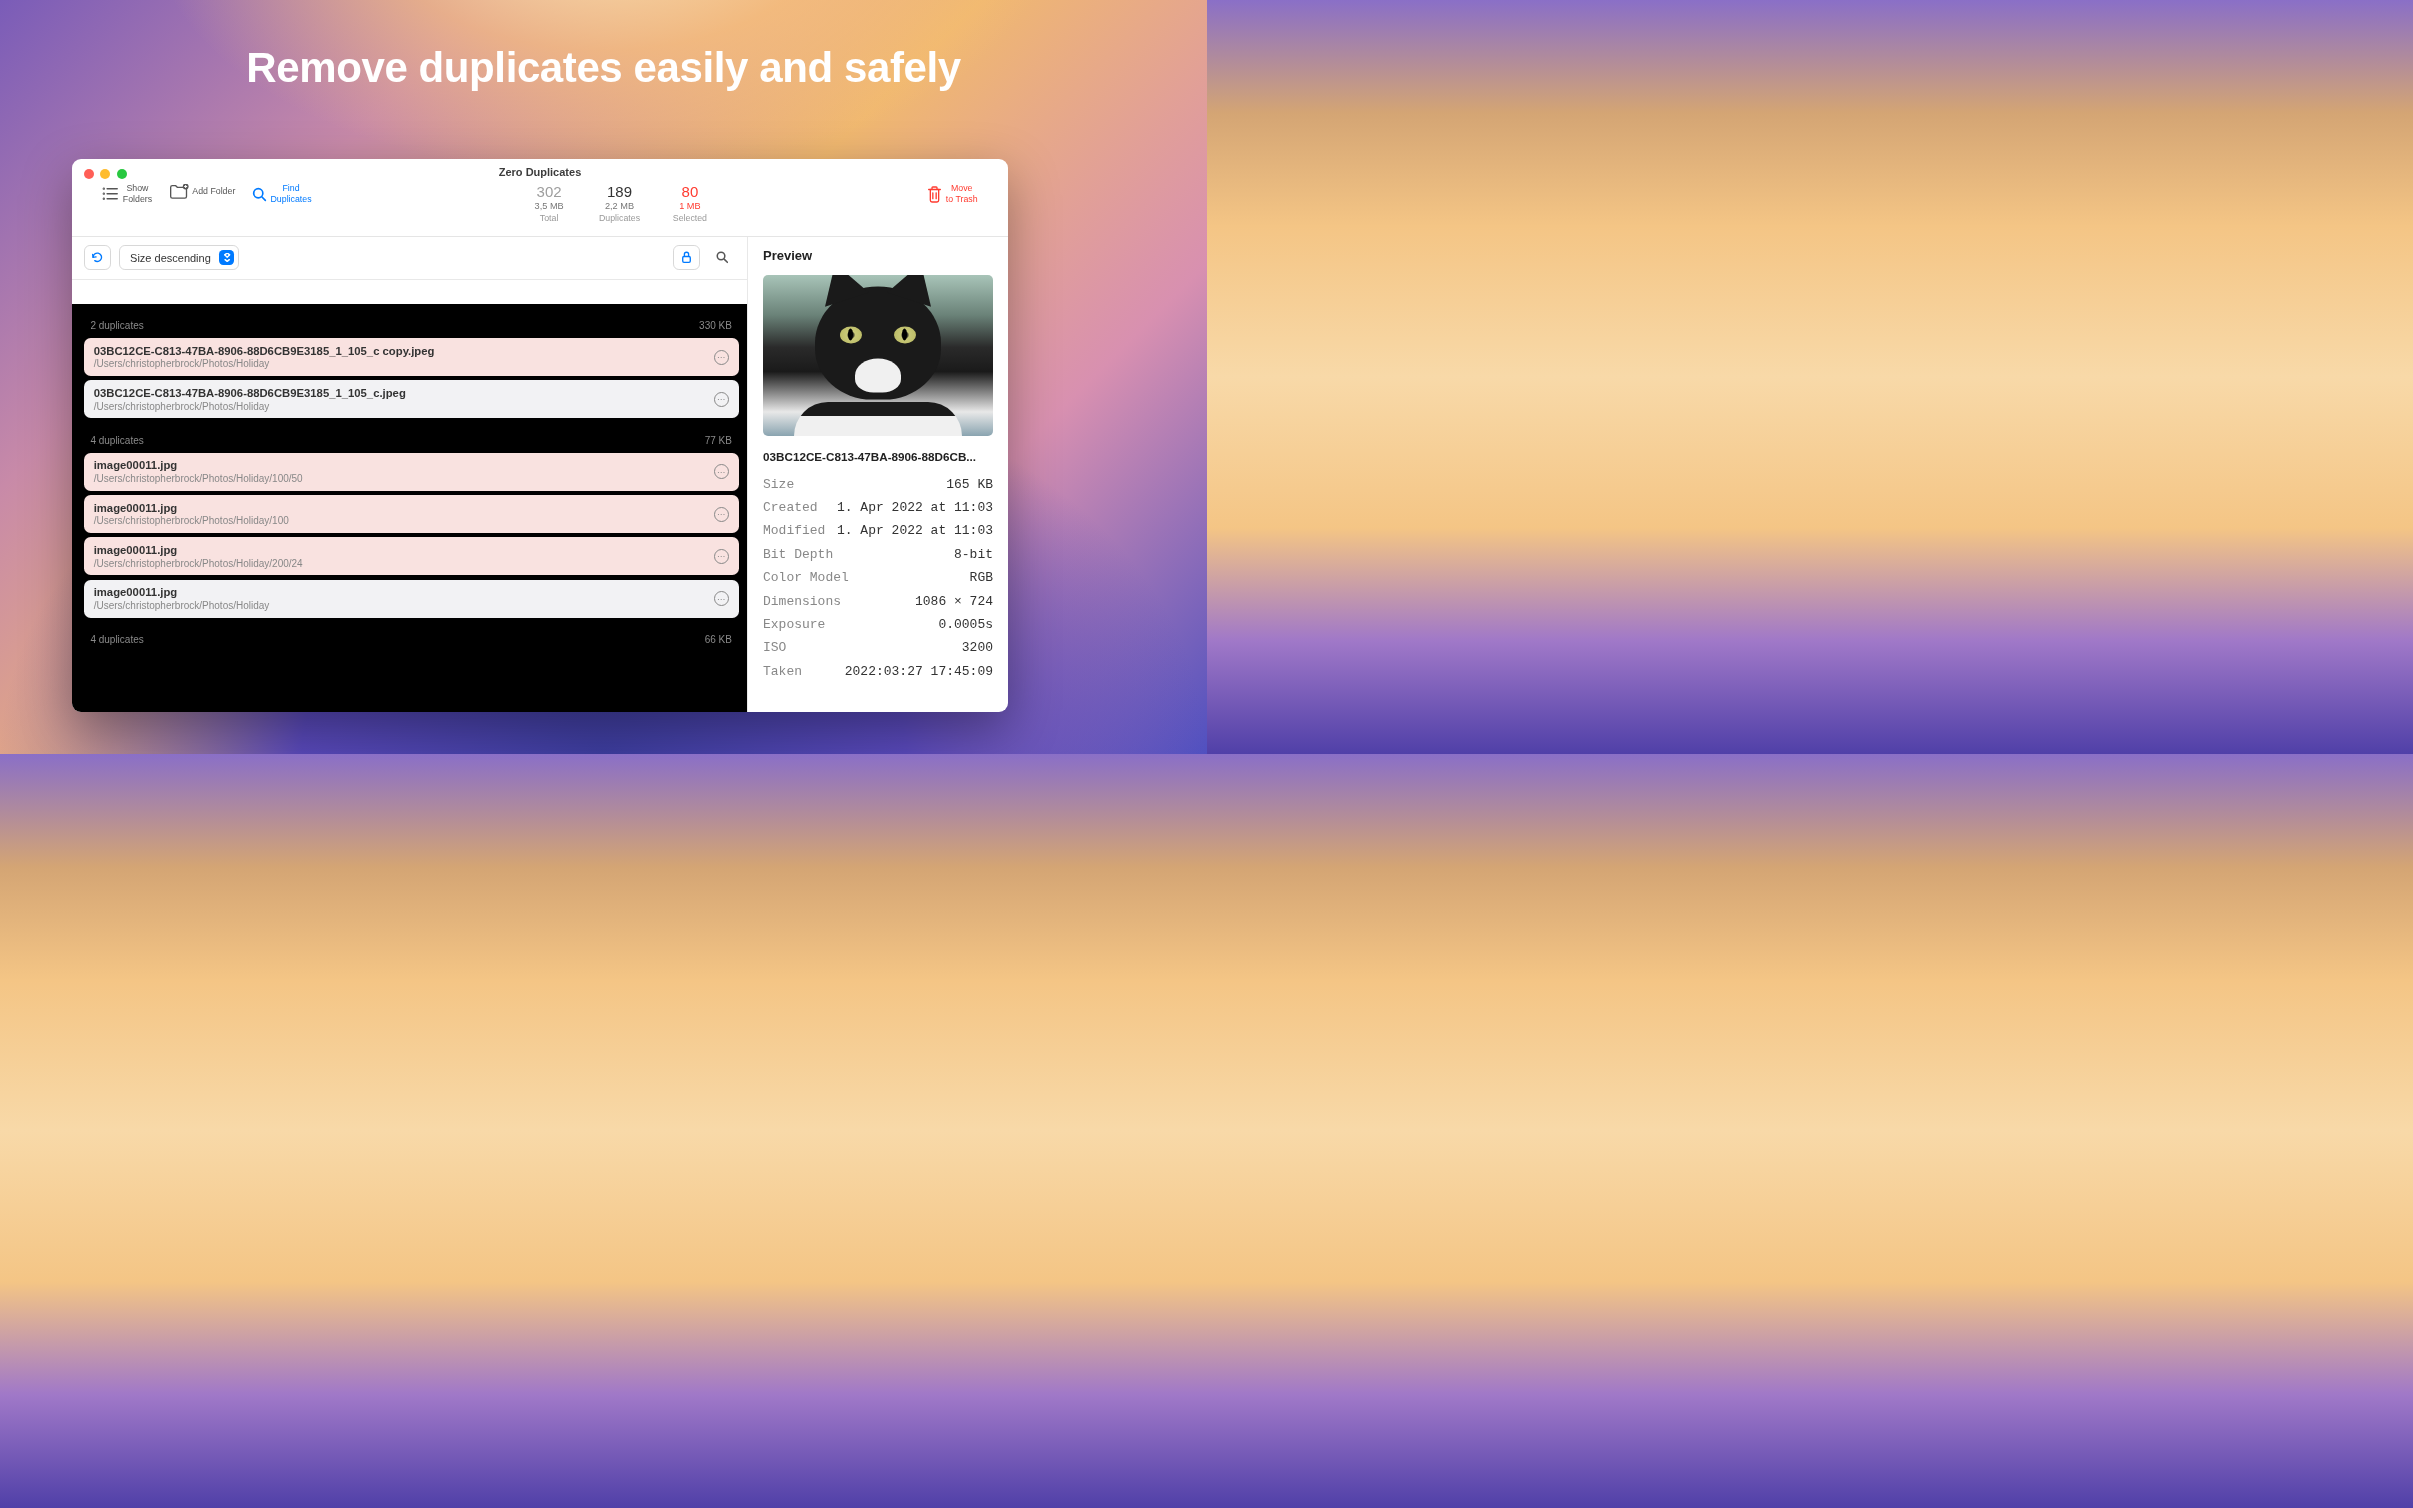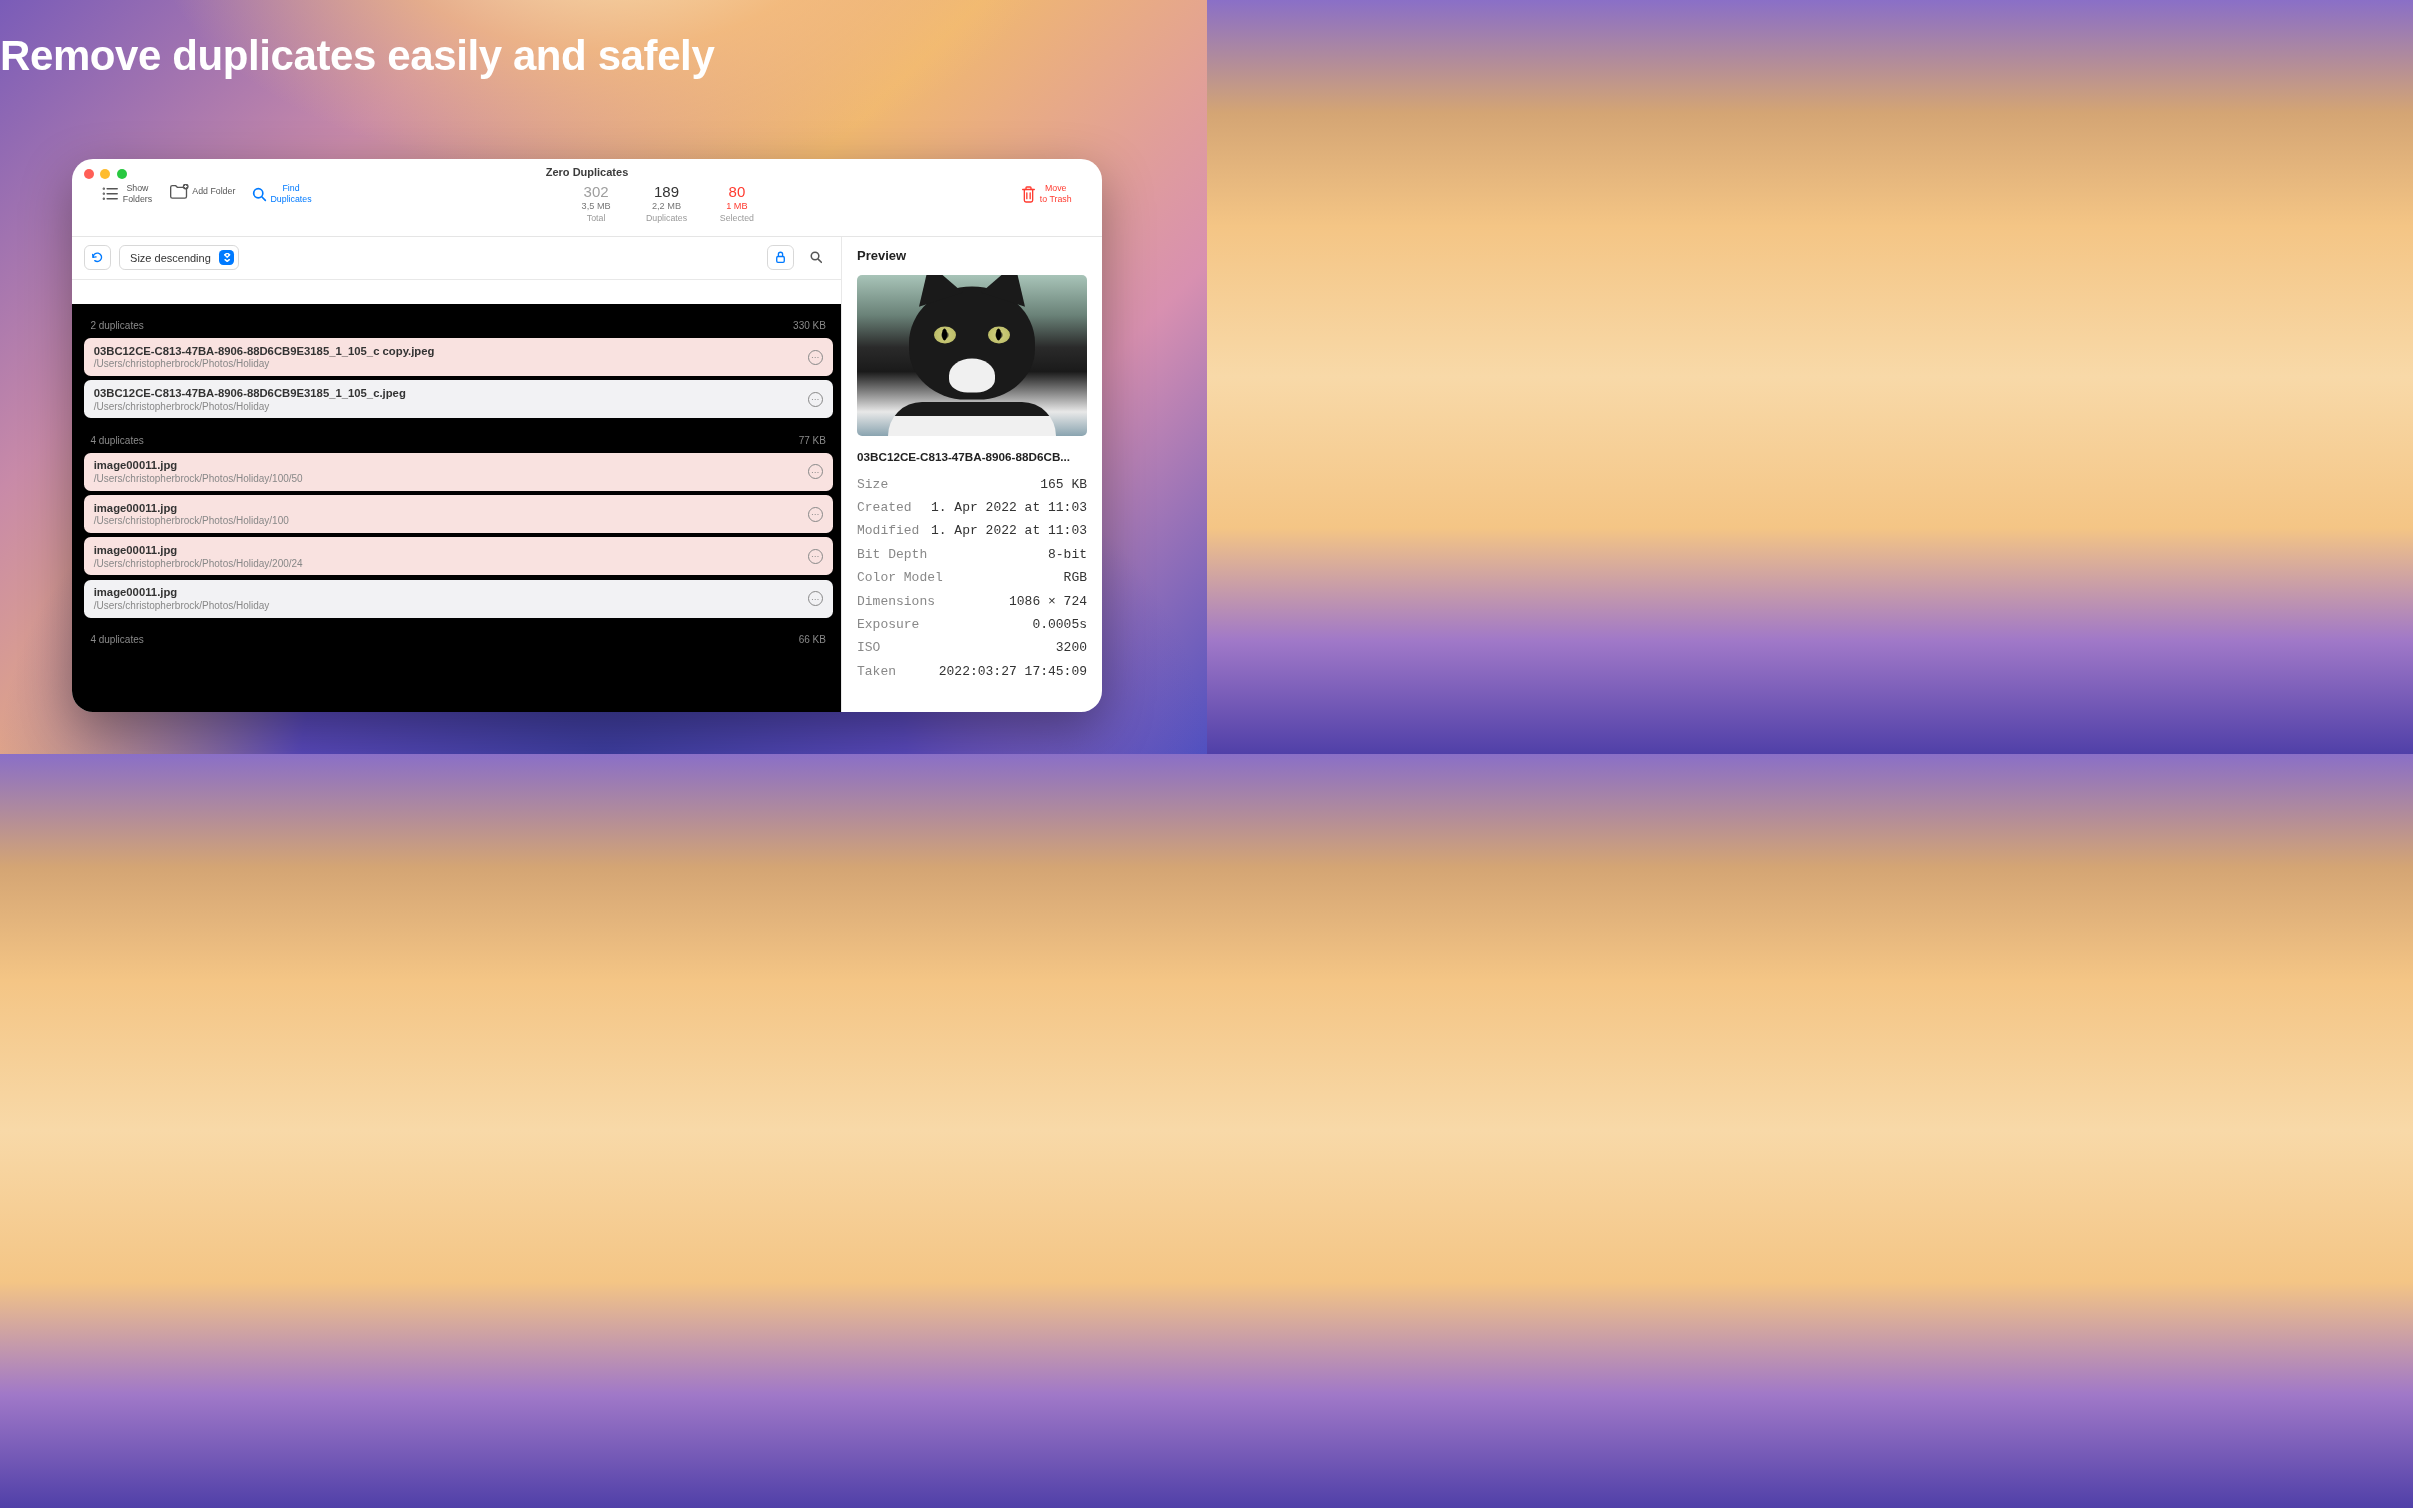--- a/index.html
+++ b/index.html
@@ -14,35 +14,36 @@
 .hero-bg {
   position: absolute;
   inset: 0;
   background:
     radial-gradient(ellipse 754px 419px at 50% -10%, rgba(255, 235, 180, 0.9) 0%, rgba(255, 200, 120, 0.6) 30%, transparent 60%),
     radial-gradient(ellipse 1006px 670px at 50% 100%, #3d3d9e 0%, #5848b8 30%, transparent 60%),
     linear-gradient(135deg, #7a5cb8 0%, #c88aa8 25%, #f0b870 50%, #d890b0 75%, #5050c0 100%);
 }
 .hero-title {
   position: absolute;
-  top: 32px;
+  top: 44px;
   left: 0; right: 0;
+  text-align: center;
   color: #fff;
   font-size: 42px;
   font-weight: 700;
   letter-spacing: -0.4px;
 }
 .window {
   position: absolute;
   top: 159px;
   left: 72px;
-  width: 1030px;
+  width: 936px;
   height: 553px;
   background: #fff;
-  border-radius: 21px;
+  border-radius: 9px;
   box-shadow: 0 17px 50px rgba(0,0,0,0.35);
   overflow: hidden;
   display: flex;
   flex-direction: column;
 }
 .titlebar {
   height: 17px;
   display: flex;
   align-items: center;
   padding: 8.4px 10px 0;

